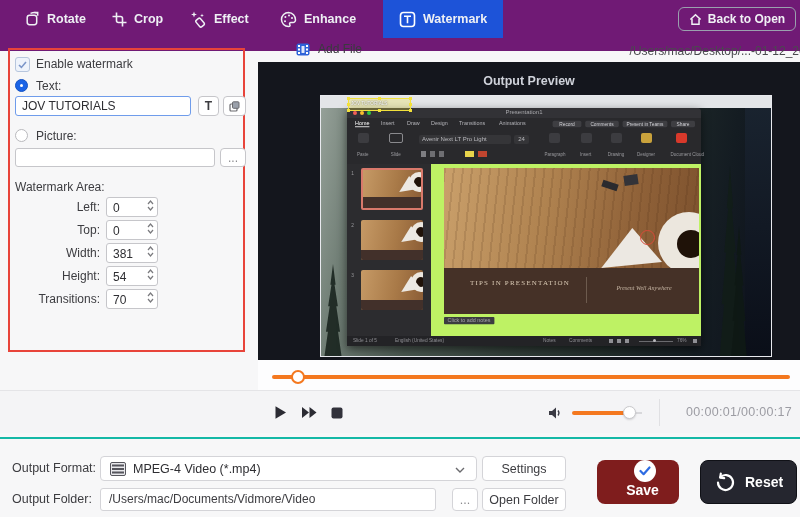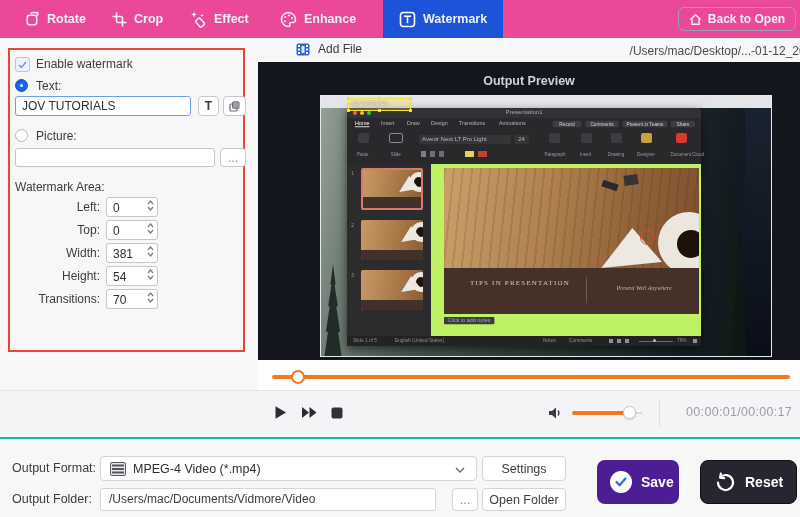--- a/index.html
+++ b/index.html
@@ -1,20 +1,20 @@
 <!DOCTYPE html>
 <html><head>
 <meta charset="utf-8">
 <style>
   html,body{margin:0;padding:0;}
   body{width:800px;height:517px;overflow:hidden;font-family:"Liberation Sans",sans-serif;background:#f7f7f8;position:relative;}
   #app{position:absolute;inset:0;width:800px;height:517px;}
 
   
-  .toolbar{position:absolute;left:0;top:0;width:800px;height:38px;background:#ec4899;}
+  .toolbar{position:absolute;left:0;top:0;width:800px;height:51px;background:#701a75;}
   .tb-tab{position:absolute;top:0;height:38px;display:flex;align-items:center;gap:7px;color:#eef0f4;font-size:12.5px;font-weight:700;cursor:pointer;}
   .tb-tab svg{display:block;}
   .tb-tab.active{background:#1d53d8;padding:0 16px;}
   .back-home{position:absolute;left:678px;top:7px;width:118px;height:24px;border:1.5px solid #9aa0ae;border-radius:6px;display:flex;align-items:center;justify-content:center;gap:6px;color:#f0f1f5;font-size:12px;font-weight:700;box-sizing:border-box;cursor:pointer;}
 
   
   .left-panel{position:absolute;left:8px;top:48px;width:237px;height:304px;border:2px solid #e8443a;box-sizing:border-box;background:transparent;}
   .lp{position:absolute;font-size:12px;color:#3c3c40;}
   .checkbox{position:absolute;left:5px;top:7px;width:13px;height:13px;border:1px solid #b7c6dd;border-radius:3px;background:#eef3fb;display:flex;align-items:center;justify-content:center;}
   .radio{position:absolute;width:13px;height:13px;border-radius:50%;box-sizing:border-box;}
@@ -97,21 +97,21 @@
   .pb-divider{position:absolute;left:659px;top:8px;width:1px;height:27px;background:#e0e0e3;}
   .time{position:absolute;left:664px;top:14px;width:128px;text-align:right;font-size:12.5px;color:#9c9ca3;letter-spacing:.3px;}
 
   
   .bottom-section{position:absolute;left:0;top:437px;width:800px;height:80px;background:#f7f7f8;border-top:2px solid #14b8a6;box-sizing:border-box;}
   .out-label{position:absolute;left:12px;font-size:12.5px;color:#3c3c40;}
   .dropdown{position:absolute;left:100px;top:17px;width:377px;height:25px;background:#fff;border:1px solid #d4d4d8;border-radius:4px;box-sizing:border-box;cursor:pointer;}
   .dd-value{position:absolute;left:32px;top:5px;font-size:12.5px;color:#2e2e32;}
   .btn{position:absolute;background:#fff;border:1px solid #d4d4d8;border-radius:4px;box-sizing:border-box;display:flex;align-items:center;justify-content:center;font-size:12.5px;color:#3c3c40;cursor:pointer;}
   .folder-input{position:absolute;left:100px;top:49px;width:336px;height:23px;background:#fff;border:1px solid #d4d4d8;border-radius:3px;box-sizing:border-box;font-size:12px;color:#3c3c40;line-height:21px;padding-left:8px;overflow:hidden;}
-  .save-btn{position:absolute;left:597px;top:21px;width:82px;height:44px;background:#4c1d95;border-radius:8px;display:flex;align-items:center;cursor:pointer;}
+  .save-btn{position:absolute;left:597px;top:21px;width:82px;height:44px;background:#7f1d1d;border-radius:8px;display:flex;align-items:center;cursor:pointer;flex-direction:column;}
   .save-circle{width:22px;height:22px;border-radius:50%;background:#fff;margin-left:13px;display:flex;align-items:center;justify-content:center;}
   .save-label{color:#fff;font-size:14px;font-weight:700;margin-left:9px;}
   .reset-btn{position:absolute;left:700px;top:21px;width:97px;height:44px;background:#25262f;border:1px solid #101117;border-radius:8px;box-sizing:border-box;display:flex;align-items:center;cursor:pointer;}
   .reset-label{color:#fff;font-size:14px;font-weight:700;margin-left:9px;}
 </style>
 </head>
 <body>
 
 <div id="app">
 

